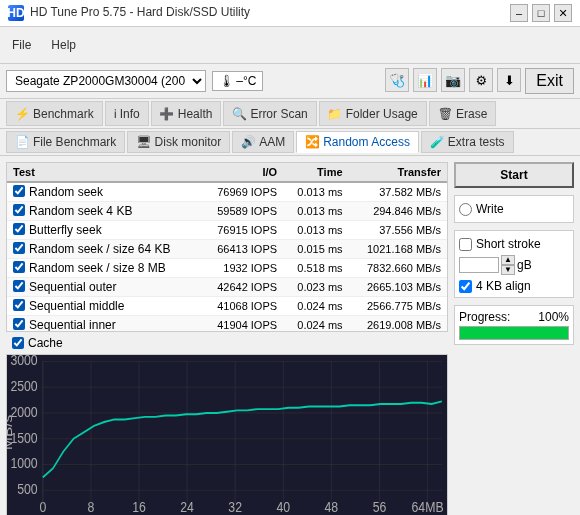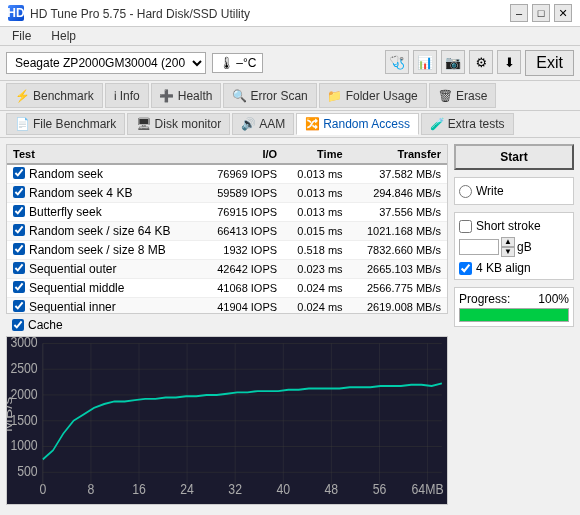--- a/index.html
+++ b/index.html
@@ -1,27 +1,27 @@
 <!DOCTYPE html>
 <html><head>
   <meta charset="utf-8">
   <style>
     * { box-sizing: border-box; margin: 0; padding: 0; font-family: 'Segoe UI', Tahoma, sans-serif; font-size: 12px; }
     body { background: #f0f0f0; width: 580px; height: 515px; overflow: hidden; }
     
     
     .title-bar { background: #fff; border-bottom: 1px solid #ccc; padding: 4px 8px; display: flex; align-items: center; justify-content: space-between; }
-    .title-bar-left { display: flex; align-items: flex-end; gap: 6px; }
+    .title-bar-left { display: flex; align-items: flex-start; gap: 6px; }
     .title-bar-icon { width: 16px; height: 16px; background: linear-gradient(135deg, #4488ff, #0044cc); border-radius: 2px; display: flex; align-items: center; justify-content: center; color: white; font-size: 9px; font-weight: bold; }
     .title-text { font-size: 12px; color: #333; }
     .title-controls { display: flex; gap: 4px; }
     .title-btn { width: 18px; height: 18px; border: 1px solid #aaa; background: #e8e8e8; cursor: pointer; display: flex; align-items: center; justify-content: center; font-size: 11px; }
     
     
-    .menu-bar { background: #f0f0f0; border-bottom: 1px solid #ccc; padding: 0 8px; display: flex; gap: 12px; }
+    .menu-bar { background: #f0f0f0; border-bottom: 1px solid #ccc; padding: 9px 8px; display: flex; gap: 12px; }
     .menu-item { padding: 2px 4px; cursor: pointer; color: #333; }
     
     
     .toolbar { background: #f0f0f0; border-bottom: 1px solid #ccc; padding: 4px 6px; display: flex; align-items: center; gap: 6px; }
     .drive-select { width: 200px; padding: 2px 4px; border: 1px solid #aaa; background: white; font-size: 12px; }
     .toolbar-icons { display: flex; gap: 4px; margin-left: auto; }
     .toolbar-icon { width: 24px; height: 24px; border: 1px solid #bbb; background: #e8e8e8; cursor: pointer; display: flex; align-items: center; justify-content: center; font-size: 13px; }
     .exit-btn { padding: 3px 10px; border: 1px solid #aaa; background: #e8e8e8; cursor: pointer; font-size: 16px; }
     .temp-display { display: flex; align-items: center; gap: 2px; padding: 2px 6px; border: 1px solid #aaa; background: white; }
     

